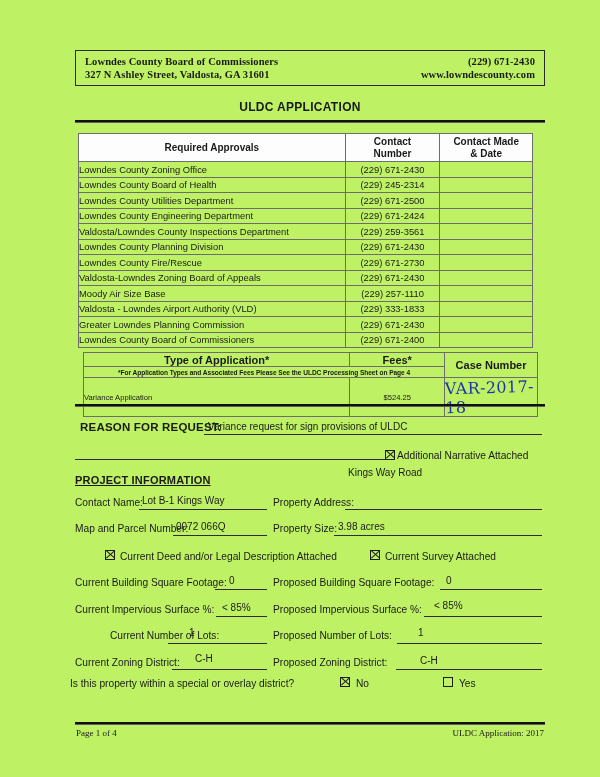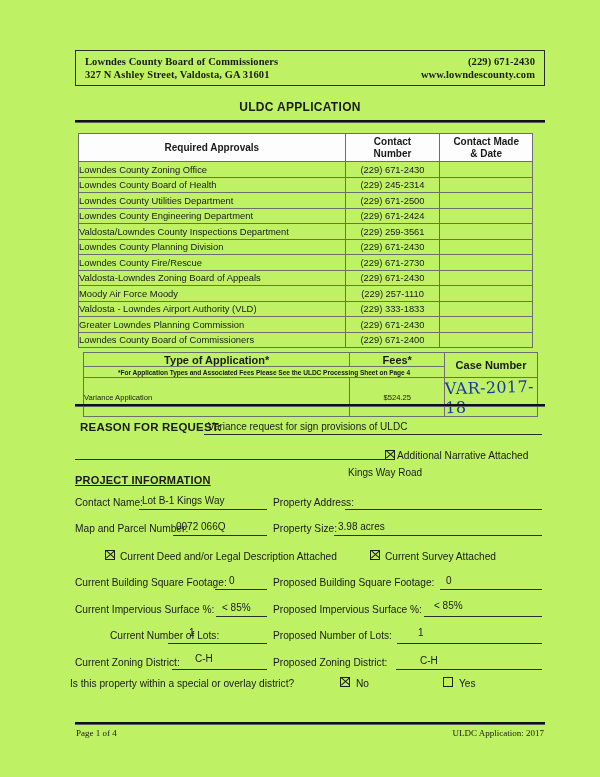--- a/index.html
+++ b/index.html
@@ -336,21 +336,21 @@
         <td class="cell-name">Lowndes County Fire/Rescue</td>
         <td class="cell-phone">(229) 671-2730</td>
         <td class="cell-made"></td>
       </tr>
       <tr>
         <td class="cell-name">Valdosta-Lowndes Zoning Board of Appeals</td>
         <td class="cell-phone">(229) 671-2430</td>
         <td class="cell-made"></td>
       </tr>
       <tr>
-        <td class="cell-name">Moody Air Force Moody</td>
+        <td class="cell-name">Moody Air Size Base</td>
         <td class="cell-phone">(229) 257-1110</td>
         <td class="cell-made"></td>
       </tr>
       <tr>
         <td class="cell-name">Valdosta - Lowndes Airport Authority (VLD)</td>
         <td class="cell-phone">(229) 333-1833</td>
         <td class="cell-made"></td>
       </tr>
       <tr>
         <td class="cell-name">Greater Lowndes Planning Commission</td>

